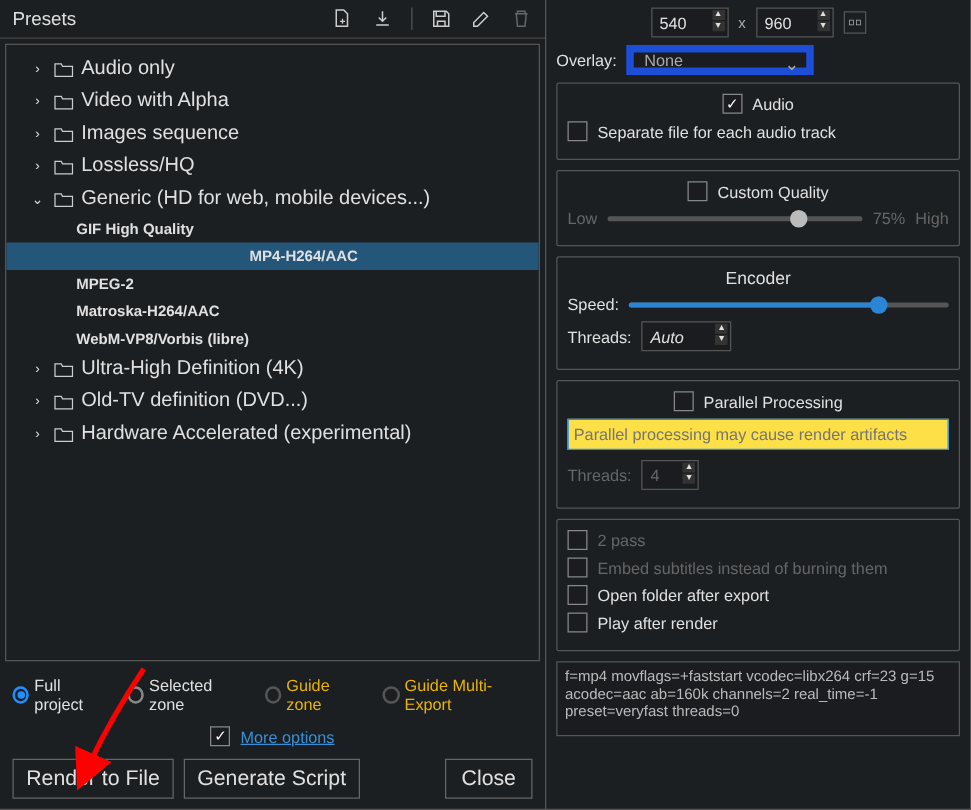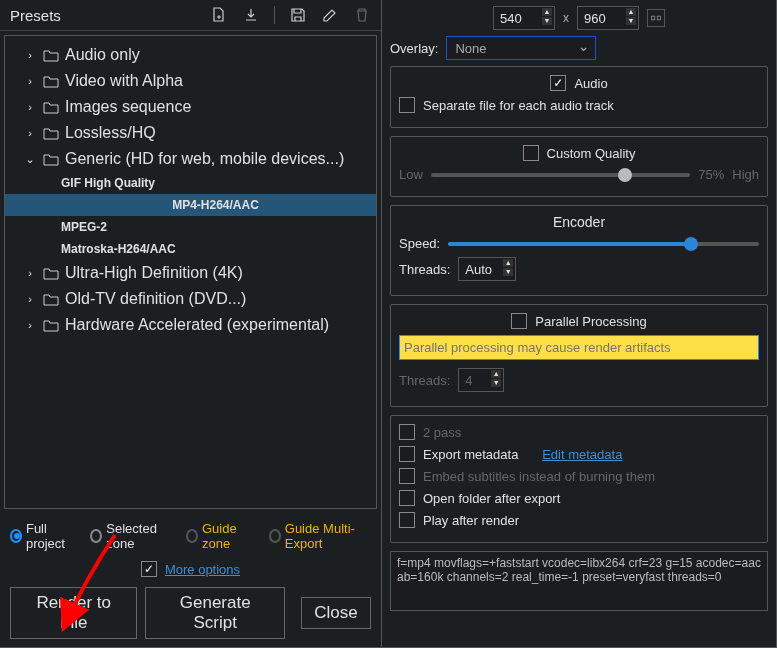--- a/index.html
+++ b/index.html
@@ -7,21 +7,21 @@
   background: #1c1f22;
   color: #e0e0e0;
   font-family: -apple-system, BlinkMacSystemFont, "Segoe UI", Arial, sans-serif;
   font-size: 14px;
   width: 777px;
   height: 648px;
   overflow: hidden;
   display: flex;
 }
 .left-panel {
-  width: 382px;
+  width: 437px;
   border: 1px solid #555;
   border-left: none;
   border-top: none;
   display: flex;
   flex-direction: column;
 }
 .right-panel {
   flex: 1;
   border: 1px solid #555;
   border-left: none;
@@ -126,21 +126,21 @@
   align-items: center;
   position: relative;
 }
 .num-input .spinners {
   position: absolute; right: 2px; top: 1px;
   display: flex; flex-direction: column; gap: 1px;
 }
 .spin { width: 10px; height: 8px; background: #333; font-size: 7px; text-align: center; line-height: 8px; cursor: pointer; }
 .select-box {
   background: #1a1c20;
-  border: 1px solid #1d4ed8;
+  border: 6px solid #1d4ed8;
   color: #aaa;
   padding: 3px 28px 3px 8px;
   height: 24px;
   font-size: 13px;
   position: relative;
   display: inline-flex;
   align-items: center;
   min-width: 150px;
 }
 .select-box::after {
@@ -302,20 +302,23 @@
       </div>
       <div class="tree-item child-item selected">
         <span>MP4-H264/AAC</span>
       </div>
       <div class="tree-item child-item">
         <span>MPEG-2</span>
       </div>
       <div class="tree-item child-item">
         <span>Matroska-H264/AAC</span>
       </div>
+      <div class="tree-item child-item">
+        <span>WebM-VP8/Vorbis (libre)</span>
+      </div>
       <div class="tree-item folder-item">
         <span class="chevron">›</span>
         <span class="folder-icon">
           <svg width="16" height="14" viewBox="0 0 16 14">
             <path fill="none" stroke="#ccc" stroke-width="1" d="M1 3h5l1 2h8v8H1z"></path>
           </svg>
         </span>
         <span>Ultra-High Definition (4K)</span>
       </div>
       <div class="tree-item folder-item">
@@ -431,21 +434,21 @@
     <div class="section-title">Encoder</div>
     <div class="row">
       <span class="label-sm">Speed:</span>
       <div class="slider-track">
         <div class="slider-fill" style="width:78%;"></div>
         <div class="slider-thumb" style="left:78%;background:#2a85d6;"></div>
       </div>
     </div>
     <div class="row">
       <span class="label-sm">Threads:</span>
-      <span class="num-input" style="width:58px;">
+      <span class="num-input" style="width:72px;font-style:italic;">
         <span>Auto</span>
         <span class="spinners">
             <span class="spin">▲</span>
             <span class="spin">▼</span>
           </span>
       </span>
     </div>
   </div>
 
   <div class="group-box">
@@ -466,25 +469,20 @@
     </div>
   </div>
 
   <div class="group-box">
     <div class="row">
       <span class="checkbox"></span>
       <span class="label-sm disabled-text">2 pass</span>
     </div>
     <div class="row">
       <span class="checkbox"></span>
-      <span class="label-sm">Export metadata</span>
-      &nbsp;&nbsp;<button class="link-btn">Edit metadata</button>
-    </div>
-    <div class="row">
-      <span class="checkbox"></span>
       <span class="label-sm disabled-text">Embed subtitles instead of burning them</span>
     </div>
     <div class="row">
       <span class="checkbox"></span>
       <span class="label-sm">Open folder after export</span>
     </div>
     <div class="row">
       <span class="checkbox"></span>
       <span class="label-sm">Play after render</span>
     </div>

